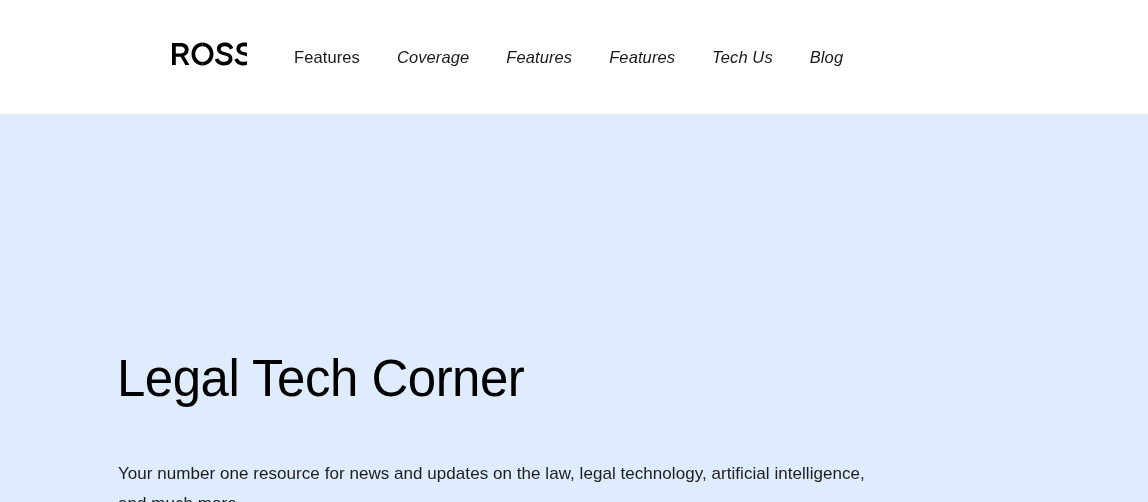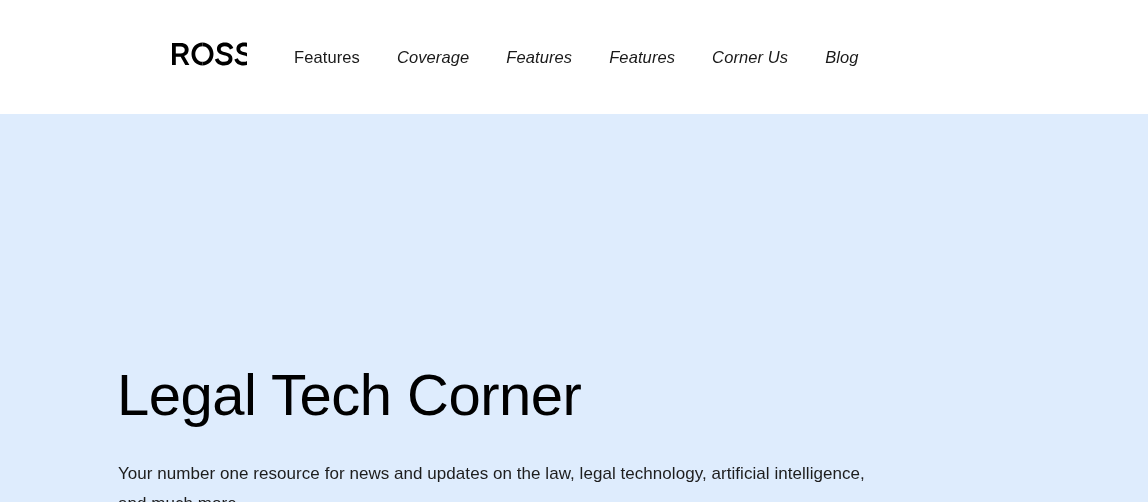--- a/index.html
+++ b/index.html
@@ -90,23 +90,23 @@
     left: 0;
     width: 1148px;
     height: 388px;
     background: #deecfd;
     box-sizing: border-box;
   }
 
   .hero-title {
     position: absolute;
     left: 117px;
-    top: 239px;
+    top: 223px;
     margin: 0;
-    font-size: 58px;
+    font-size: 51px;
     line-height: 84px;
     font-weight: 300;
     color: #000000;
     letter-spacing: -0.5px;
     white-space: nowrap;
   }
 
   .hero-subtitle {
     position: absolute;
     left: 118px;
@@ -142,21 +142,21 @@
             <path fill="#000000" d="M146.5 1 c-9.3 0-15.6 4.9-15.6 12.6 0 7.3 4.8 10.8 13.9 12.8 7 1.5 9.6 3.1 9.6 6.8 0 4-3.5 6.5-9.2 6.5-6 0-10.1-2.6-11.6-7.4 l-6.9 2.6 c2.3 7.3 9 12.1 18.4 12.1 10 0 16.8-5.1 16.8-13.3 0-7.4-4.6-11-14.2-13.1-6.8-1.5-9.3-2.9-9.3-6.5 0-3.5 3.1-5.8 8.1-5.8 5.1 0 8.7 2.3 10.3 6.5 l6.8-2.6 C161.1 5 154.9 1 146.5 1 Z"></path>
           </svg>
         </span>
       </a>
 
       <nav class="main-nav">
         <a class="nav-link" href="#">Features</a>
         <a class="nav-link" href="#">Coverage</a>
         <a class="nav-link" href="#">Features</a>
         <a class="nav-link" href="#">Features</a>
-        <a class="nav-link" href="#">Corner Us</a>
+        <a class="nav-link" href="#">Tech Us</a>
         <a class="nav-link" href="#">Blog</a>
       </nav>
 
     </div>
   </header>
 
   <section class="hero">
     <h1 class="hero-title">Legal Tech Corner</h1>
     <p class="hero-subtitle">Your number one resource for news and updates on the law, legal technology, artificial intelligence, and much more.</p>
   </section>

